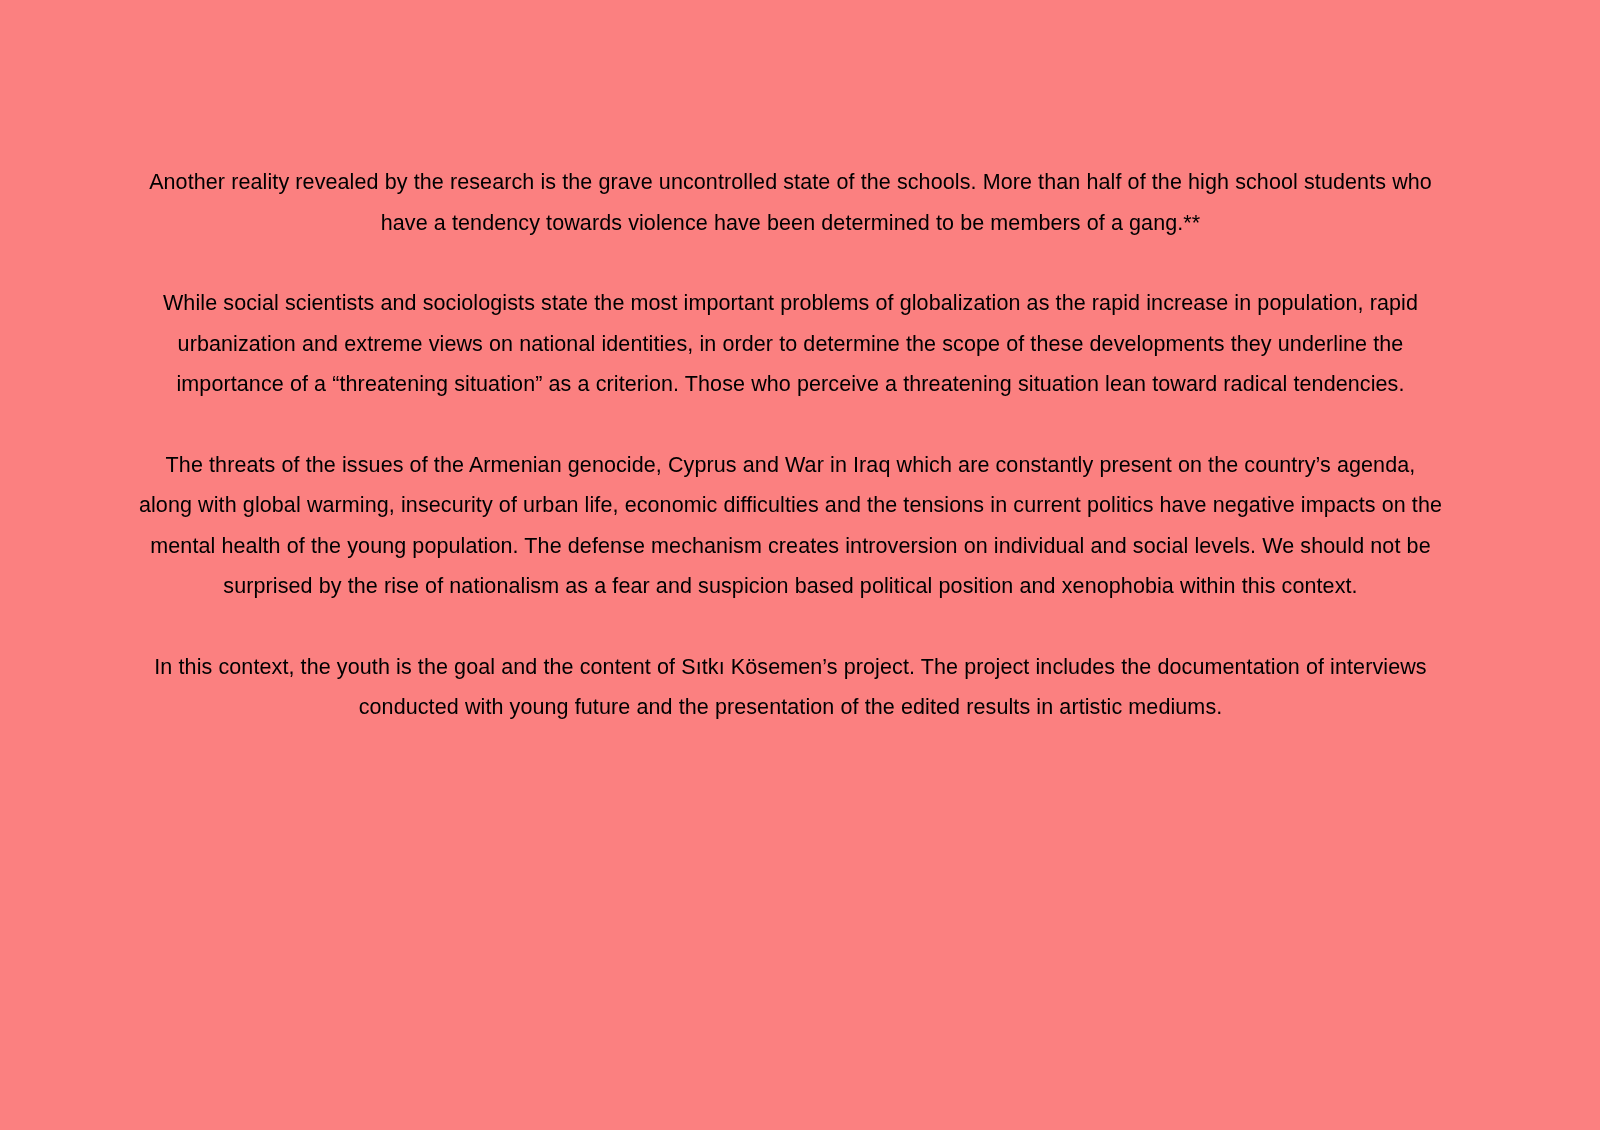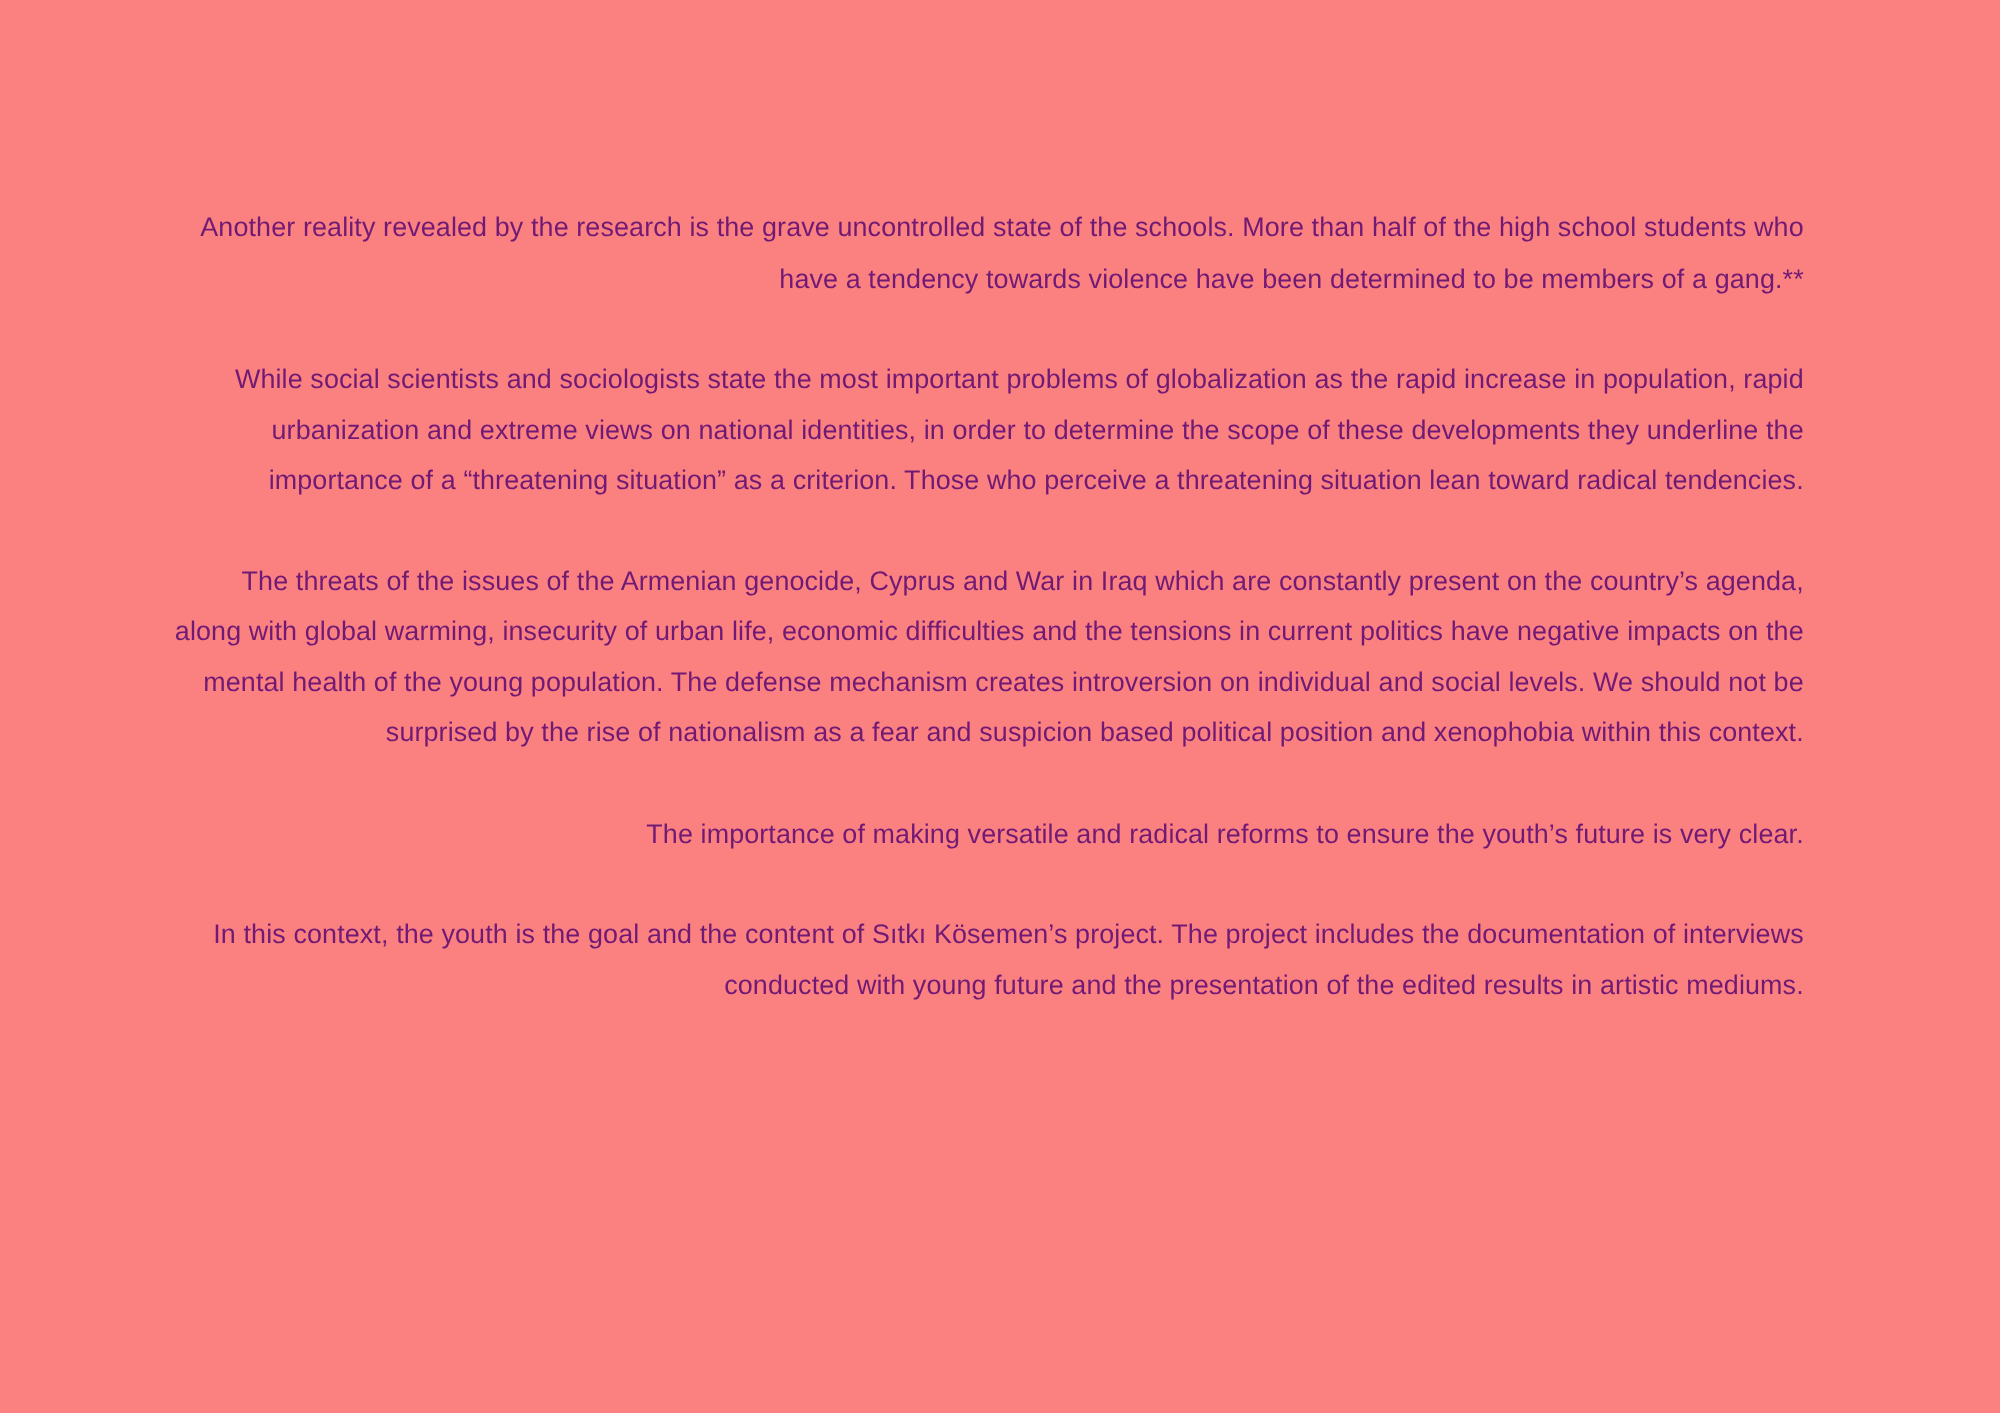--- a/index.html
+++ b/index.html
@@ -21,36 +21,35 @@
     background: #fb8080;
   }
   .text-column {
     position: absolute;
     left: 138px;
     top: 162px;
     width: 1305px;
   }
   .para {
     margin: 0 0 40px 0;
-    color: #701a75;
+    color: #000000;
     font-family: "Liberation Sans", sans-serif;
     font-size: 21.5px;
     line-height: 40.5px;
     letter-spacing: 0.1px;
-    text-align: right;
+    text-align: center;
     font-weight: 400;
   }
   .para:last-child {
     margin-bottom: 0;
   }
 </style>
 </head>
 <body>
 
 <div class="page">
   <div class="text-column">
     <p class="para">Another reality revealed by the research is the grave uncontrolled state of the schools. More than half of the high school students who have a tendency towards violence have been determined to be members of a gang.**</p>
     <p class="para">While social scientists and sociologists state the most important problems of globalization as the rapid increase in population, rapid urbanization and extreme views on national identities, in order to determine the scope of these developments they underline the importance of a “threatening situation” as a criterion. Those who perceive a threatening situation lean toward radical tendencies.</p>
     <p class="para">The threats of the issues of the Armenian genocide, Cyprus and War in Iraq which are constantly present on the country’s agenda, along with global warming, insecurity of urban life, economic difficulties and the tensions in current politics have negative impacts on the mental health of the young population. The defense mechanism creates introversion on individual and social levels. We should not be surprised by the rise of nationalism as a fear and suspicion based political position and xenophobia within this context.</p>
-    <p class="para">The importance of making versatile and radical reforms to ensure the youth’s future is very clear.</p>
     <p class="para">In this context, the youth is the goal and the content of Sıtkı Kösemen’s project. The project includes the documentation of interviews conducted with young future and the presentation of the edited results in artistic mediums.</p>
   </div>
 </div>
 
 </body></html>

